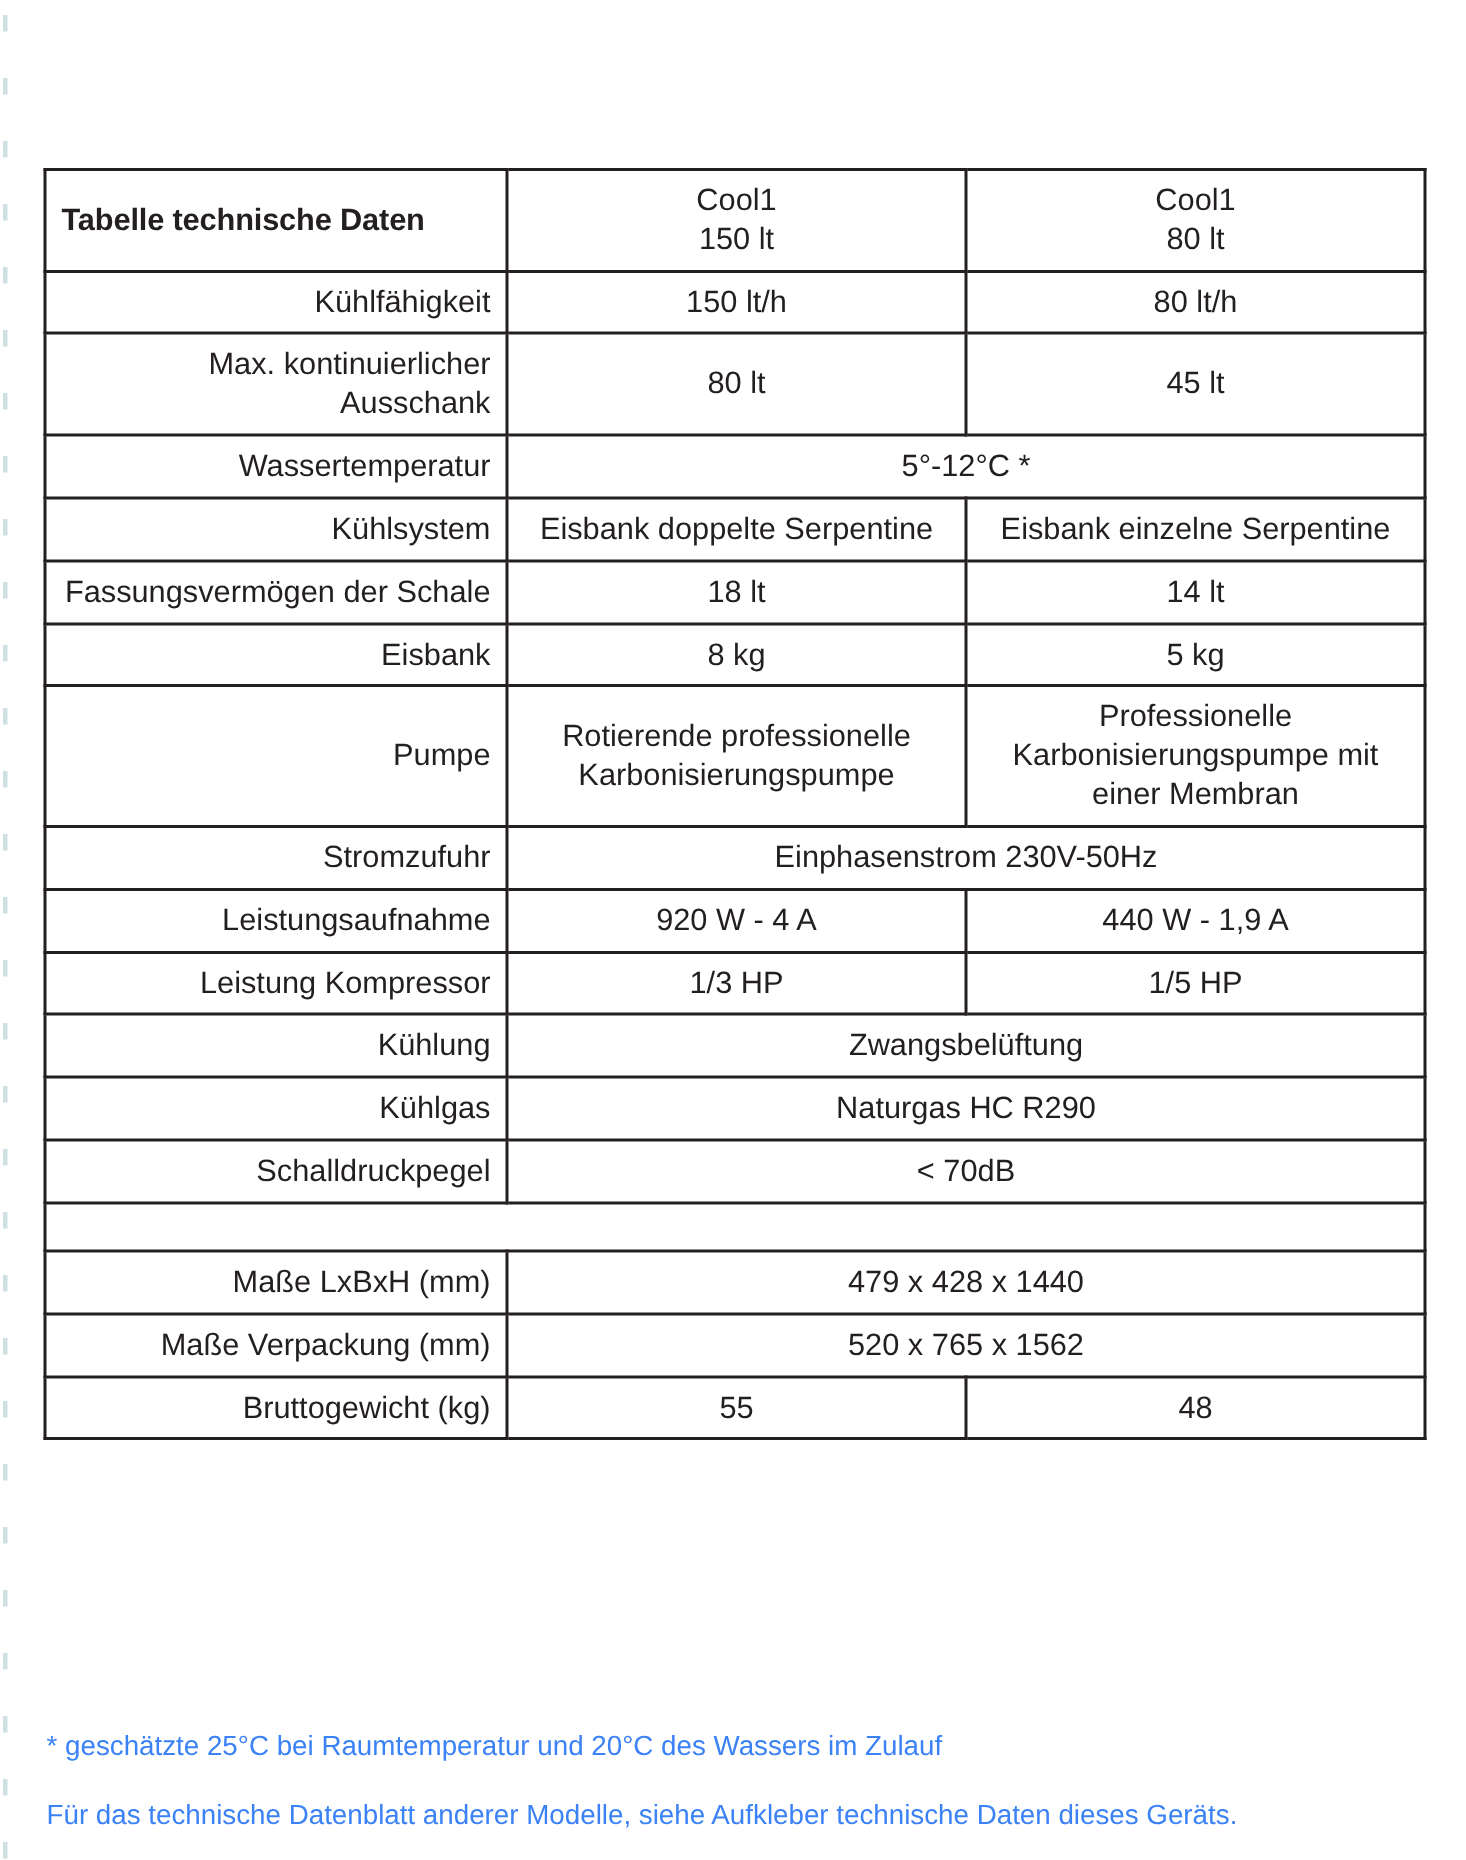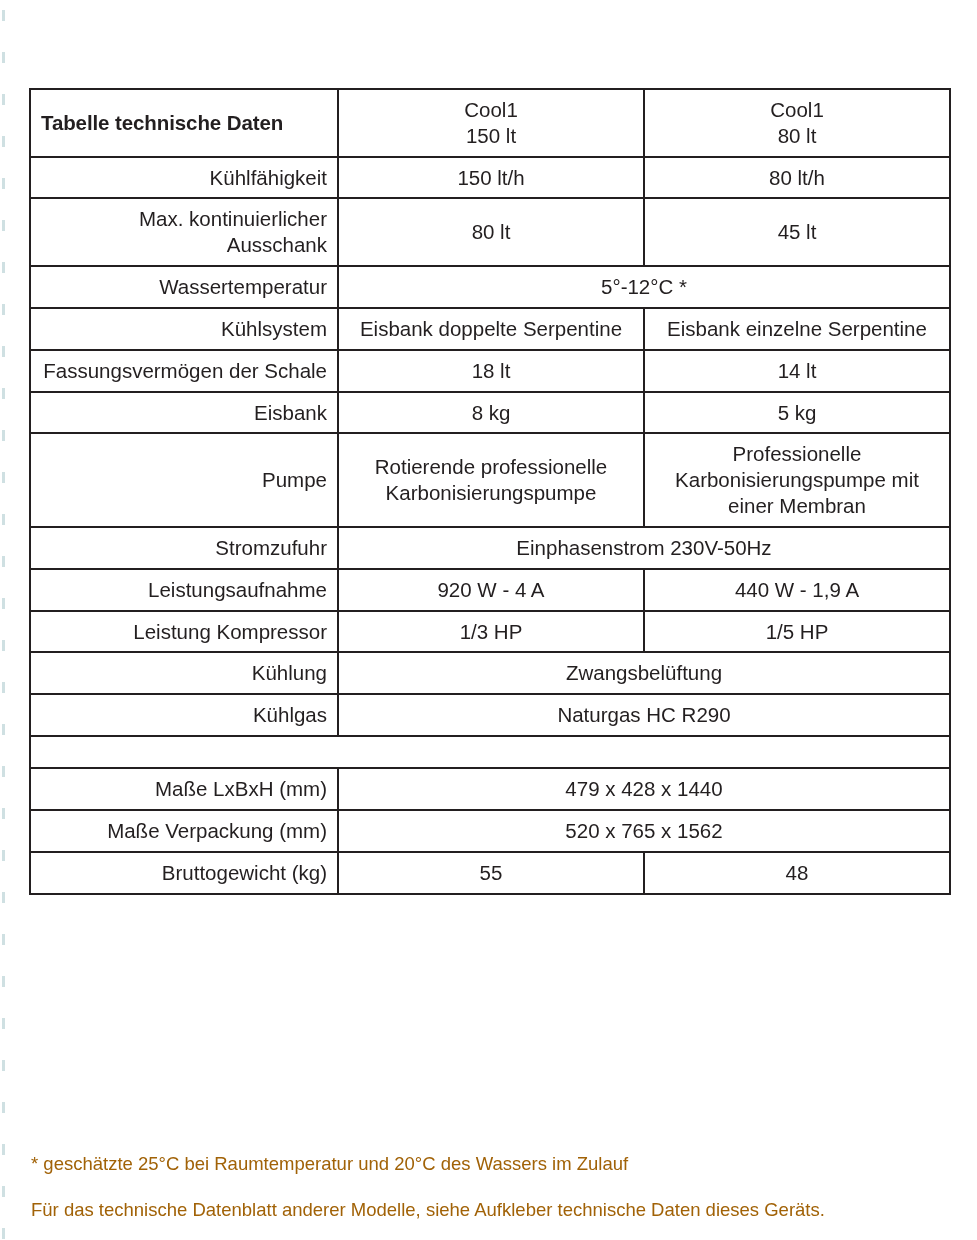--- a/index.html
+++ b/index.html
@@ -37,20 +37,21 @@
     position: absolute;
     left: 29px;
     top: 88px;
     width: 920px;
   }
 
   table.spec {
     border-collapse: collapse;
     table-layout: fixed;
     width: 920px;
+    margin-top: 24px;
   }
   table.spec col.c-label { width: 308px; }
   table.spec col.c-a     { width: 306px; }
   table.spec col.c-b     { width: 306px; }
 
   table.spec td {
     border: 2px solid #231f20;
     padding: 7px 10px;
     font-size: 20.5px;
     line-height: 1.26;
@@ -85,21 +86,21 @@
 
   .notes {
     position: absolute;
     left: 31px;
     top: 1152px;
     width: 920px;
   }
   .note {
     font-size: 18.5px;
     line-height: 1.3;
-    color: #a16207;
+    color: #3b82f6;
     margin-bottom: 22px;
   }
 </style>
 </head>
 <body>
 
 <div id="edge-ticks">
     <div class="edge-tick" style="top: 10px; background: rgb(207, 224, 226);"></div>
     <div class="edge-tick" style="top: 52px; background: rgb(207, 224, 226);"></div>
     <div class="edge-tick" style="top: 94px; background: rgb(207, 224, 226);"></div>
@@ -202,20 +203,24 @@
           <td class="value">1/5 HP</td>
         </tr>
         <tr>
           <td class="label">Kühlung</td>
           <td class="value" colspan="2">Zwangsbelüftung</td>
         </tr>
         <tr>
           <td class="label">Kühlgas</td>
           <td class="value" colspan="2">Naturgas HC R290</td>
         </tr>
+        <tr>
+          <td class="label">Schalldruckpegel</td>
+          <td class="value" colspan="2">&lt; 70dB</td>
+        </tr>
       </tbody>
     <tbody>
       <tr class="spacer">
         <td colspan="3"></td>
       </tr>
     </tbody>
     <tbody id="rows-after">
         <tr>
           <td class="label">Maße LxBxH (mm)</td>
           <td class="value" colspan="2">479 x 428 x 1440</td>

